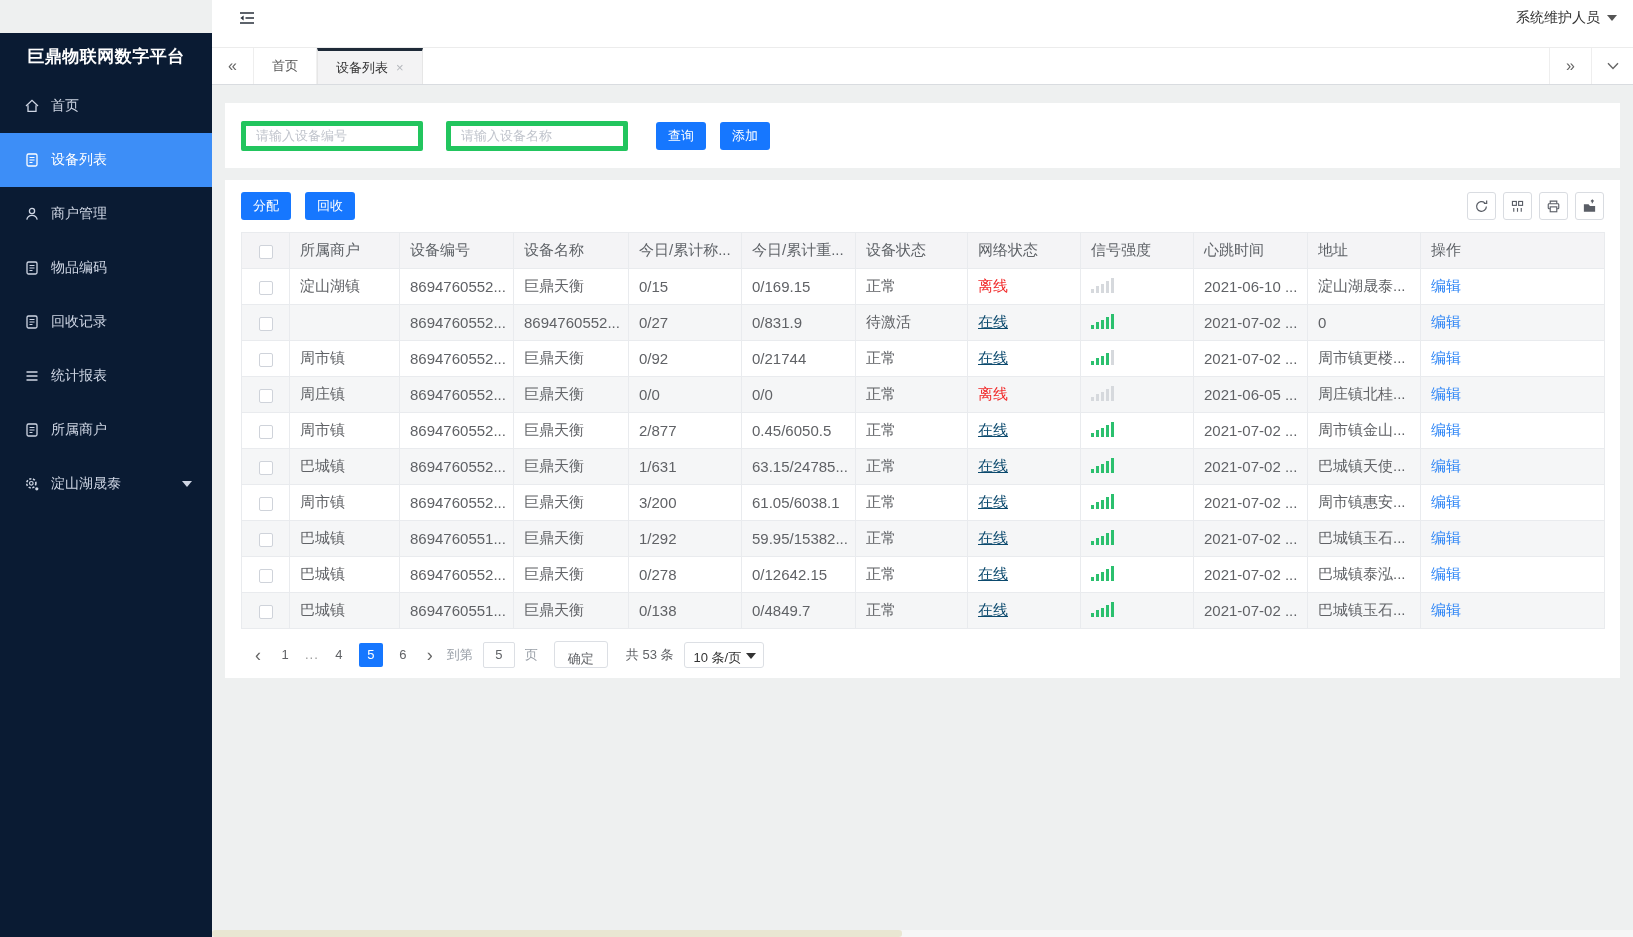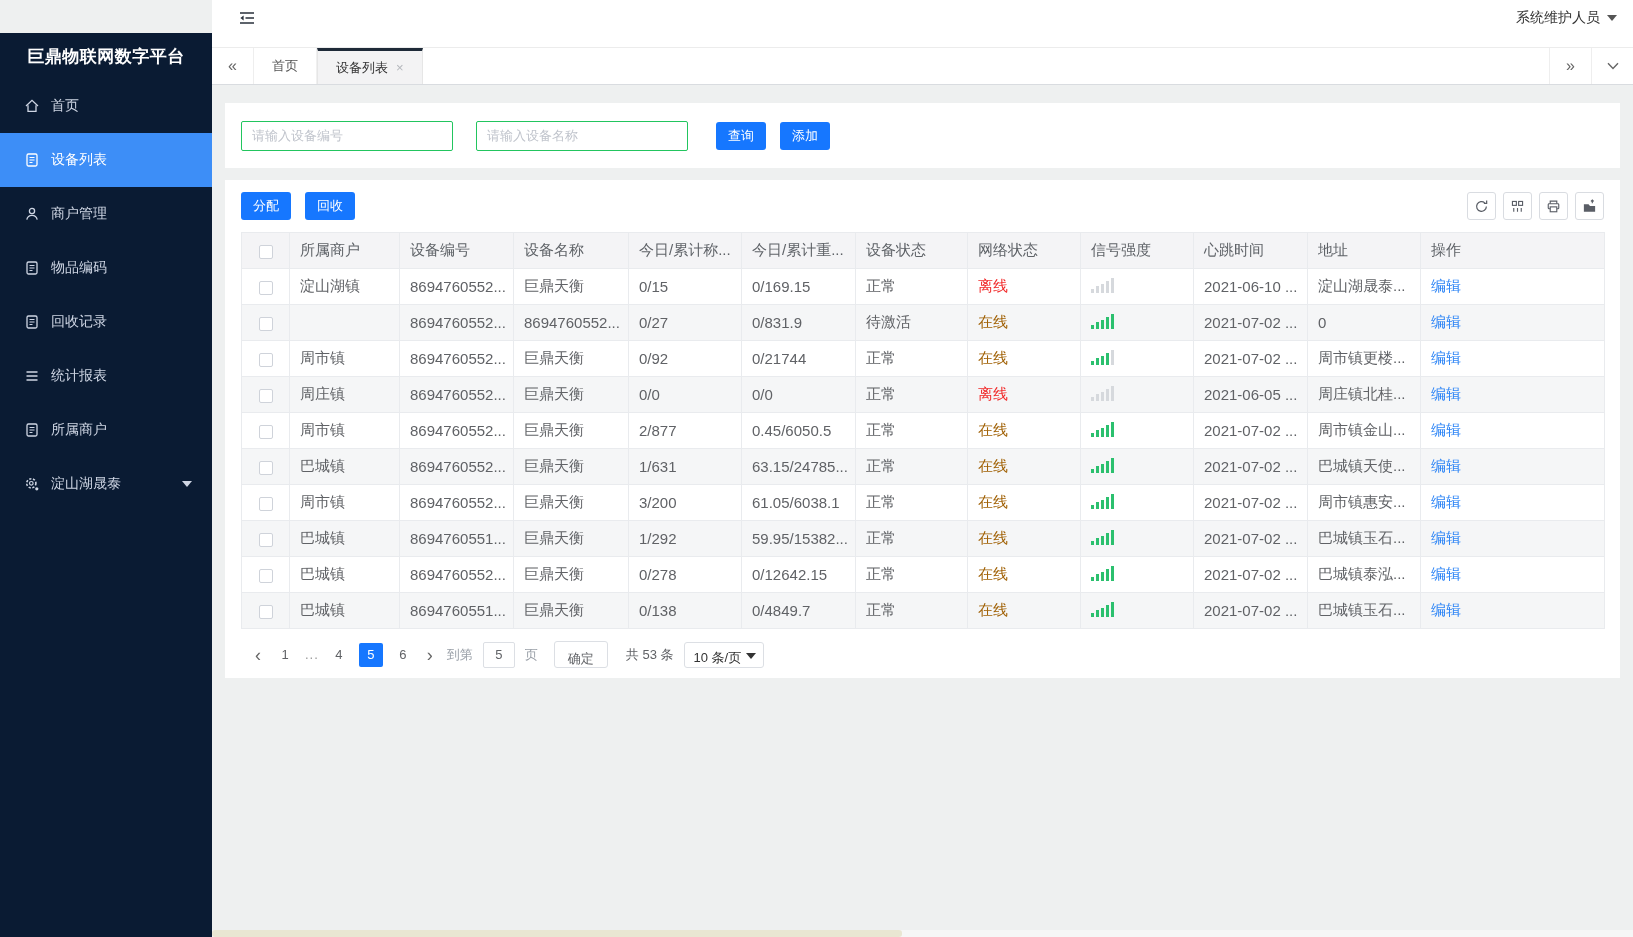--- a/index.html
+++ b/index.html
@@ -38,21 +38,21 @@
   .tab.active { background:#f3f3f4; color:#333; border-top:3px solid #1e2a38;
                 border-left:1px solid #e6e6e6; border-right:1px solid #e6e6e6; }
   .tab .x { color:#b4b7bc; font-size:13px; }
   .tb-spacer { flex:1; }
 
   
   .content { flex:1; padding:18px 13px 0 13px; overflow:hidden; }
   .panel { background:#fff; width:1395px; }
   .search-panel { height:65px; display:flex; align-items:center; padding:0 16px;
                   margin-bottom:12px; }
-  .inp { width:212px; height:30px; border:1px solid #22c55e; border-radius:2px;
+  .inp { width:182px; height:30px; border:5px solid #22c55e; border-radius:2px;
          padding:0 10px; font-size:13px; color:#333; outline:none; }
   .inp::placeholder { color:#c0c4cc; }
   .inp + .inp { margin-left:23px; }
   .btn { background:#1677ff; color:#fff; border:none; border-radius:3px; height:28px;
          padding:0 12px; font-size:13px; cursor:pointer; }
   .btn.query { margin-left:28px; }
   .btn + .btn { margin-left:14px; }
 
   .table-panel { padding:12px 16px 10px 16px; }
   .actions { display:flex; align-items:center; margin-bottom:12px; }
@@ -62,21 +62,21 @@
 
   table { border-collapse:collapse; table-layout:fixed; width:1363px; font-size:15px; }
   th,td { border:1px solid #e9ebee; height:36px; padding:0 10px; text-align:left;
           color:#606266; font-weight:normal; white-space:nowrap; overflow:hidden; }
   thead th { background:#f4f4f6; color:#5f6368; }
   tbody tr:nth-child(even) td { background:#f5f6f7; }
   td.ctr, th.ctr { text-align:center; padding:0; }
   .cb { display:inline-block; width:14px; height:14px; border:1px solid #cfd3da;
         border-radius:2px; background:#fff; vertical-align:middle; cursor:pointer; }
   a.edit { color:#2f86f6; text-decoration:none; cursor:pointer; }
-  [data-state="online"]  { color:#a16207; }
+  [data-state="online"]  { color:#0c4a6e;text-decoration:underline; }
   [data-state="offline"] { color:#f12b2b; }
   .signal { display:inline-flex; align-items:flex-end; height:15px; }
   .signal i { display:inline-block; width:3px; margin-right:2px; background:#d6d9dd; }
   .signal i:nth-child(1){height:4px;} .signal i:nth-child(2){height:7px;}
   .signal i:nth-child(3){height:9px;} .signal i:nth-child(4){height:12px;}
   .signal i:nth-child(5){height:15px;}
   .signal[data-level="5"] i { background:#2bc06e; }
   .signal[data-level="4"] i:nth-child(-n+4) { background:#2bc06e; }
 
   .pager { display:flex; align-items:center; margin-top:12px; font-size:13px; color:#606266;

